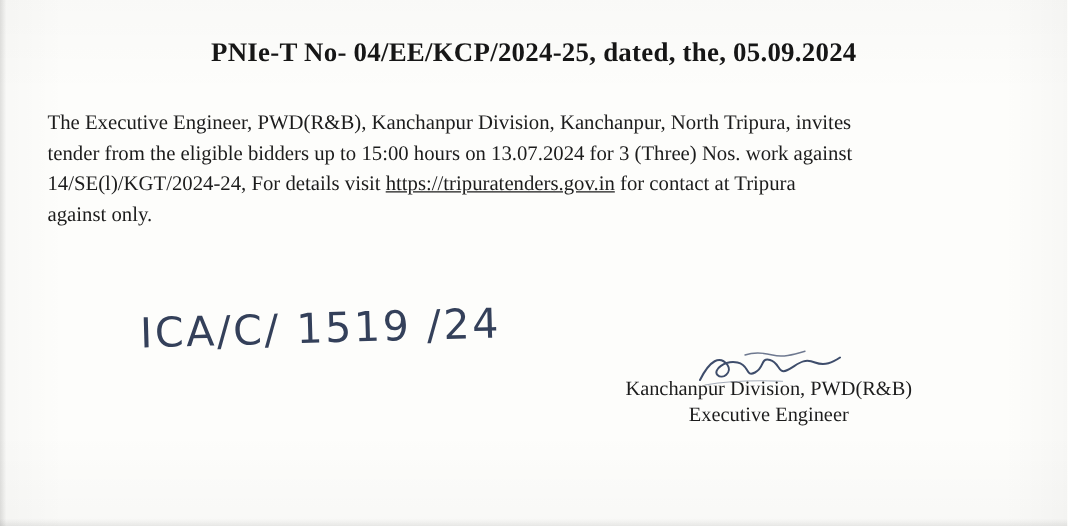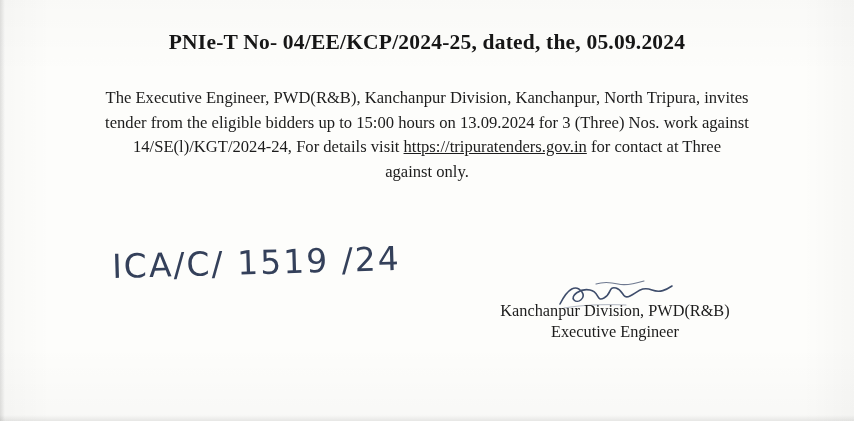--- a/index.html
+++ b/index.html
@@ -41,21 +41,21 @@
     font-size: 21.5px;
     letter-spacing: 0.2px;
     color: #161616;
   }
 
   .notice-body {
     position: absolute;
     top: 86px;
     left: 38px;
     width: 778px;
-    text-align: center;
+    text-align: left;
     font-size: 16.6px;
     line-height: 24.5px;
     color: #1c1c1c;
   }
   .notice-body .line {
     display: block;
     white-space: nowrap;
   }
   .link {
     text-decoration: underline;
@@ -128,22 +128,22 @@
 <body>
 
 <div class="page">
 
   <div class="scan-edge-left"></div>
 
   <div class="notice-title">PNIe-T No- 04/EE/KCP/2024-25, dated, the, 05.09.2024</div>
 
   <div class="notice-body">
     <span class="line">The Executive Engineer, PWD(R&amp;B), Kanchanpur Division, Kanchanpur, North Tripura, invites</span>
-    <span class="line">tender from the eligible bidders up to 15:00 hours on 13.09.2024 for 3 (Three) Nos. work against</span>
-    <span class="line"><span>14/SE(l)/KGT/2024-24, For details visit </span><a class="link" href="#">https://tripuratenders.gov.in</a><span> for contact at Three</span></span>
+    <span class="line">tender from the eligible bidders up to 15:00 hours on 13.07.2024 for 3 (Three) Nos. work against</span>
+    <span class="line"><span>14/SE(l)/KGT/2024-24, For details visit </span><a class="link" href="#">https://tripuratenders.gov.in</a><span> for contact at Tripura</span></span>
     <span class="line">against only.</span>
   </div>
 
   <div class="diary-number">ICA/C/ 1519 /24</div>
 
   <div class="handwritten-sign">
     <svg width="120" height="34" viewBox="0 0 120 34" fill="none" xmlns="http://www.w3.org/2000/svg">
       <path d="M4 26 C12 10, 20 6, 26 14 C30 20, 22 26, 18 22 C14 18, 24 10, 34 12 C44 14, 40 24, 48 20 C56 16, 52 8, 60 10 C68 12, 66 22, 74 18 C82 14, 86 8, 96 12 C104 15, 110 12, 116 8" stroke="currentColor" stroke-width="1.6" stroke-linecap="round" fill="none"></path>
       <path d="M40 6 C46 4, 54 4, 62 6 C70 8, 78 6, 88 3" stroke="currentColor" stroke-width="1.1" stroke-linecap="round" fill="none" opacity="0.75"></path>
       <path d="M8 30 C26 27, 46 26, 70 27" stroke="currentColor" stroke-width="0.9" stroke-linecap="round" fill="none" opacity="0.45"></path>

